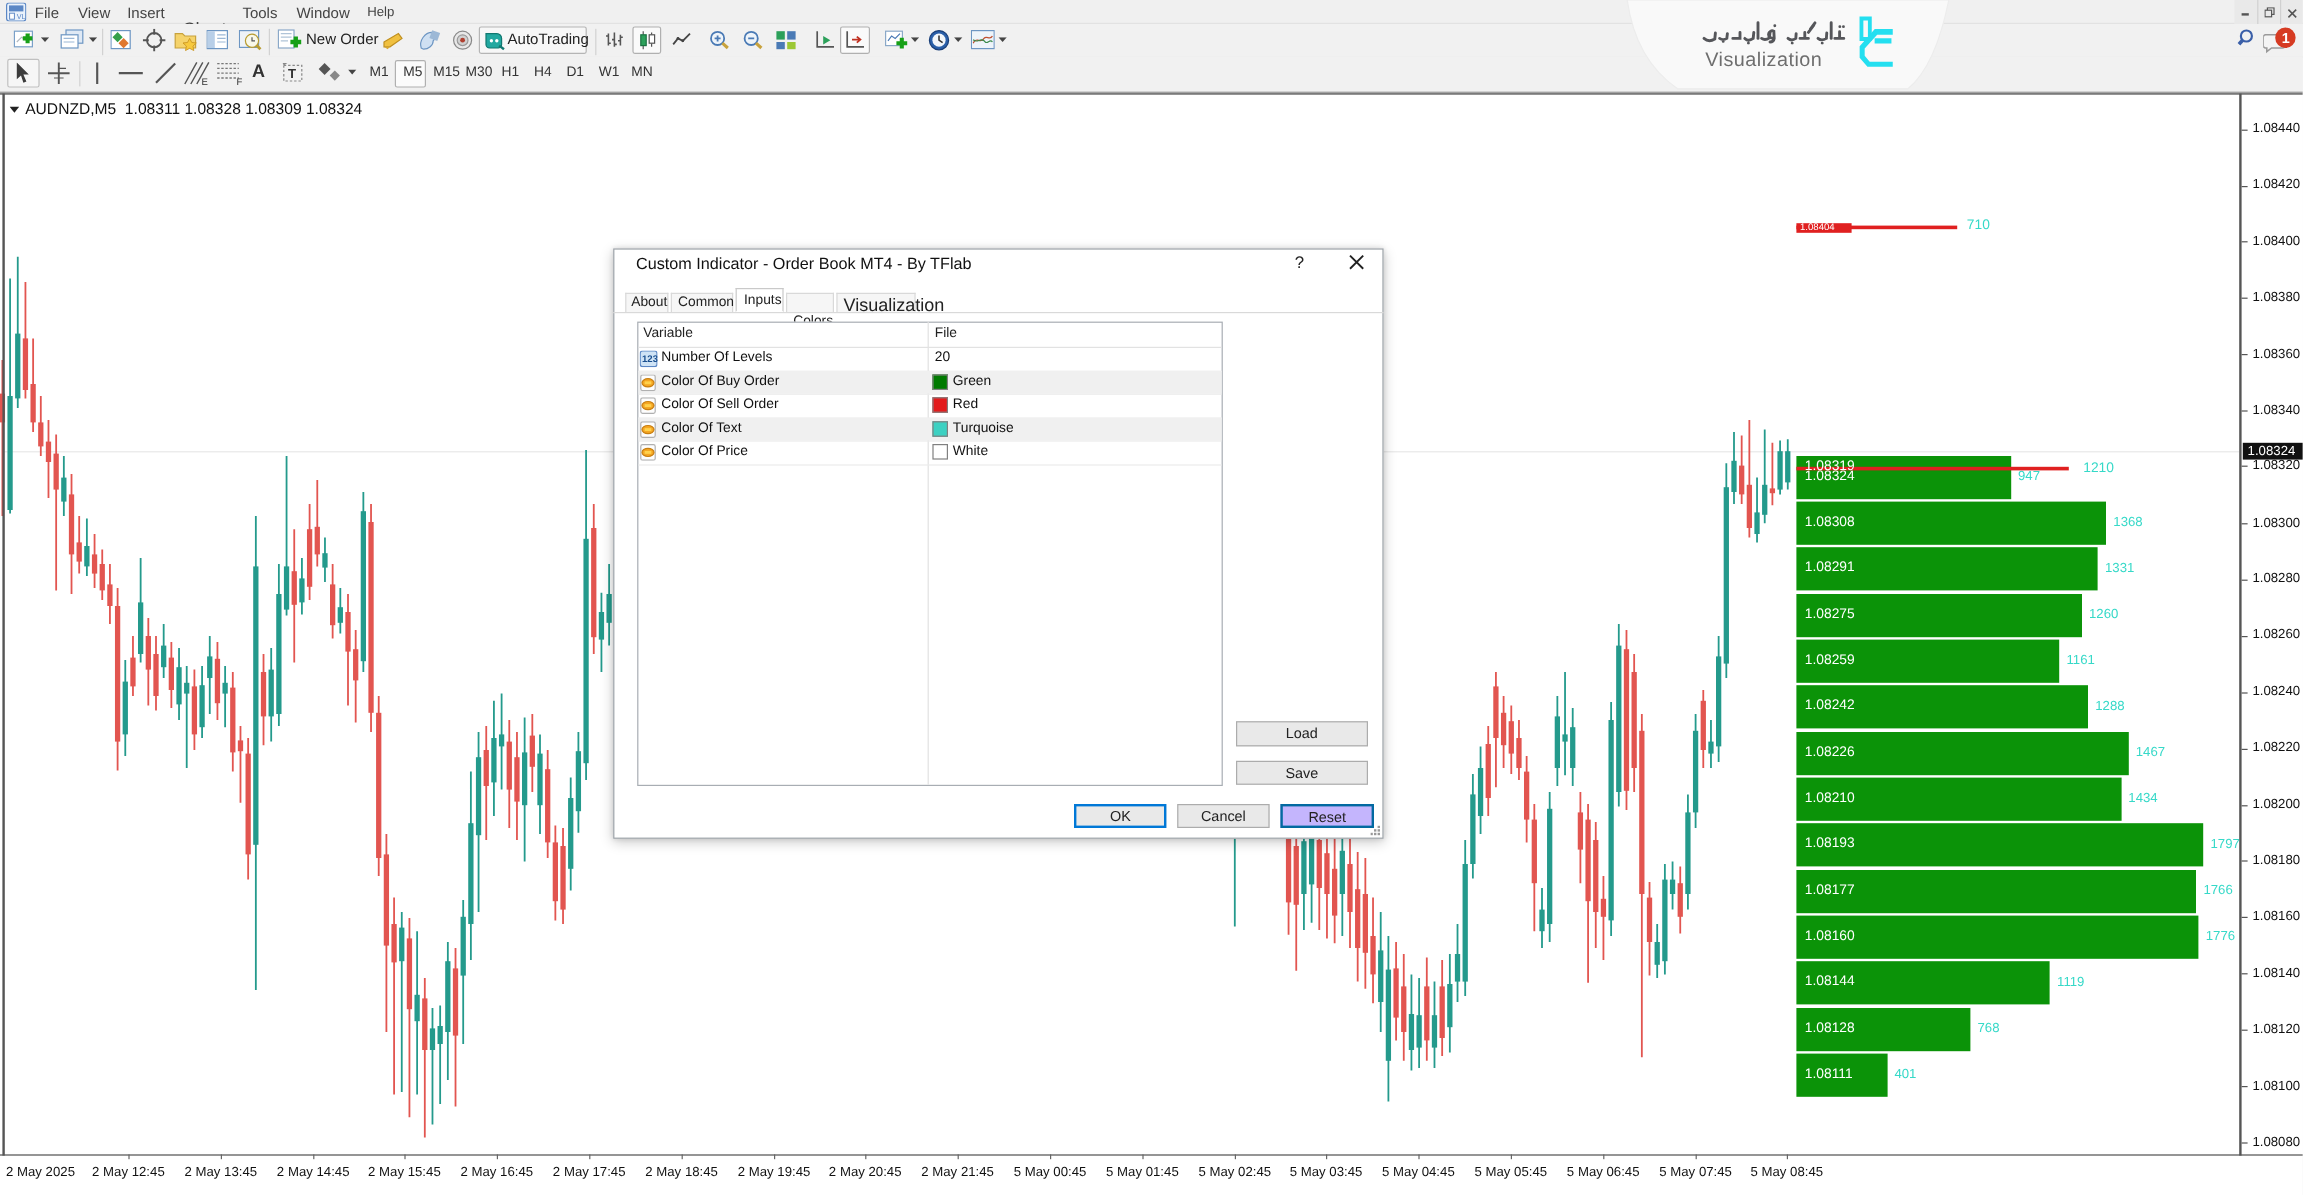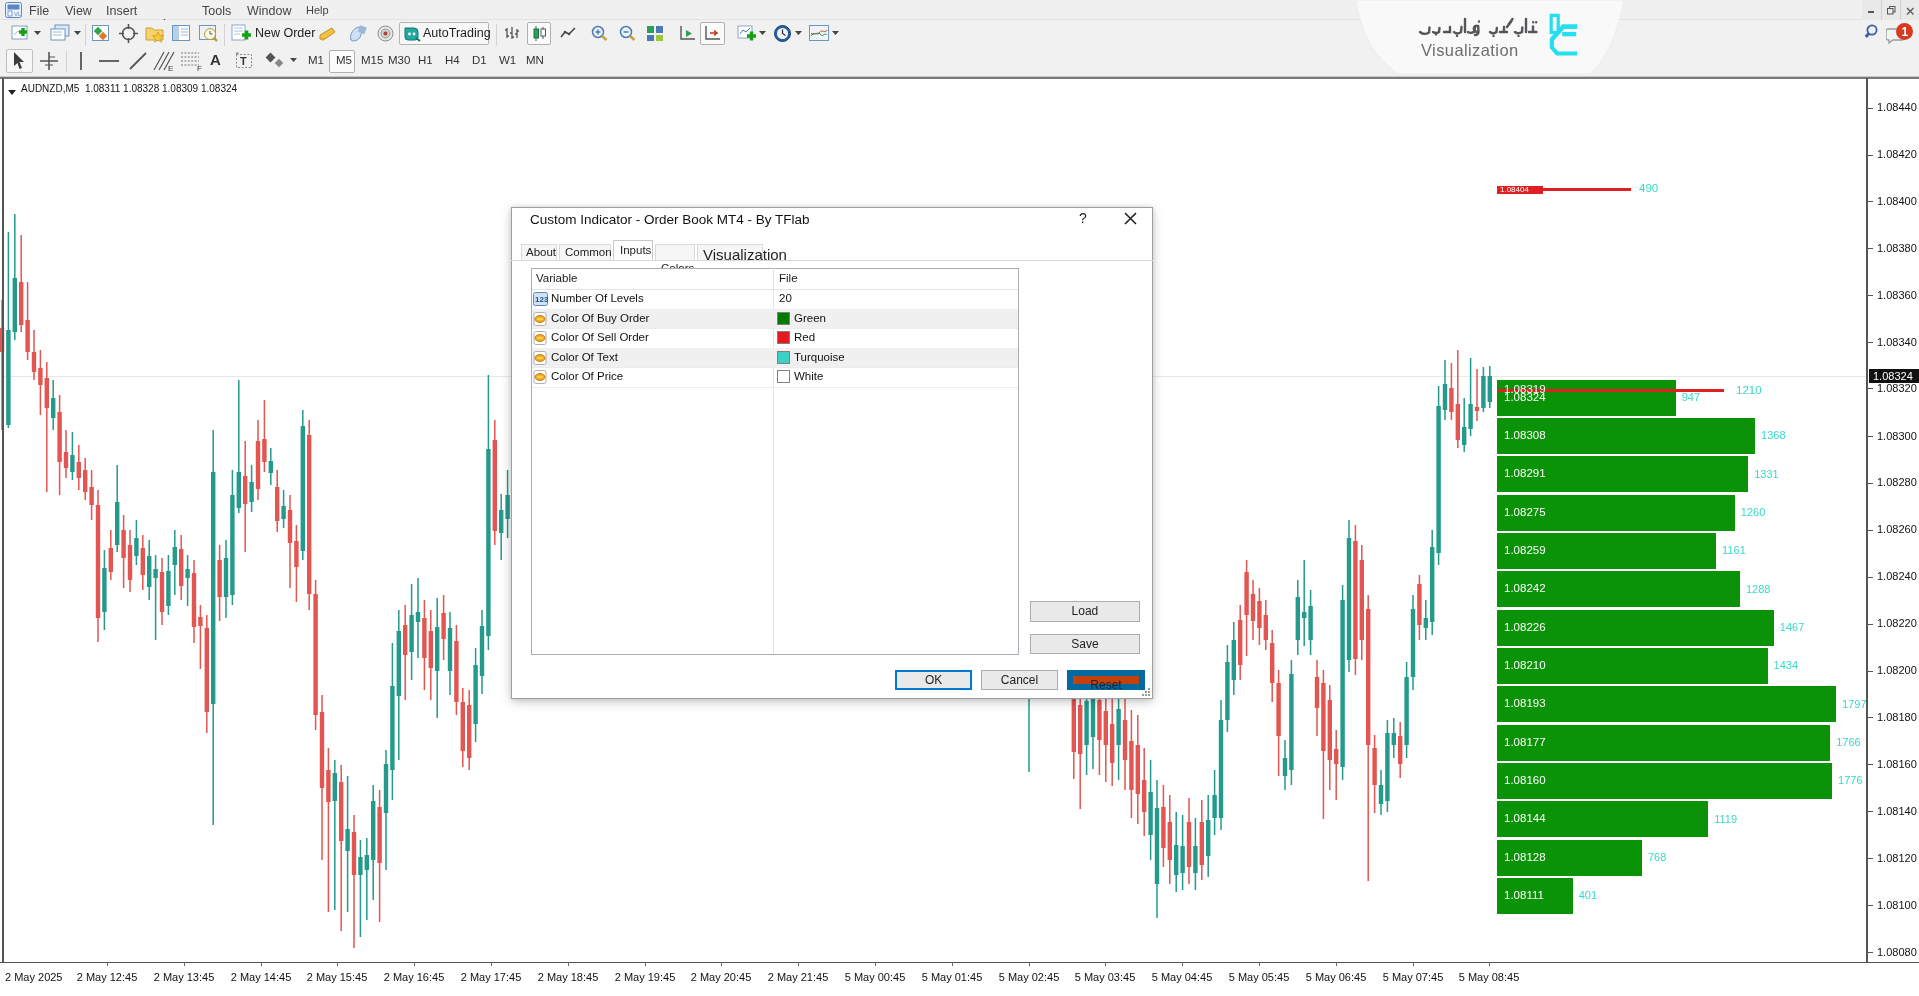--- a/index.html
+++ b/index.html
@@ -258,21 +258,21 @@
 <div class="abs" style="left:1868px;top:79px;width:51px;height:883px;background:#fff;"></div>
 
 <div class="abs" style="left:0;top:963px;width:1919px;height:33px;background:#fff;"></div>
 
 
 <div style="position:absolute;left:1497px;top:379.5px;width:178.7px;height:36px;background:#0b9308"></div><div style="position:absolute;left:1504px;top:390.5px;font-size:11.5px;color:#fff;">1.08324</div><div style="position:absolute;left:1681.7px;top:391.0px;font-size:11px;color:#36d9c8;">947</div><div style="position:absolute;left:1497px;top:417.8px;width:258.1px;height:36px;background:#0b9308"></div><div style="position:absolute;left:1504px;top:428.8px;font-size:11.5px;color:#fff;">1.08308</div><div style="position:absolute;left:1761.1px;top:429.3px;font-size:11px;color:#36d9c8;">1368</div><div style="position:absolute;left:1497px;top:456.2px;width:251.2px;height:36px;background:#0b9308"></div><div style="position:absolute;left:1504px;top:467.2px;font-size:11.5px;color:#fff;">1.08291</div><div style="position:absolute;left:1754.2px;top:467.7px;font-size:11px;color:#36d9c8;">1331</div><div style="position:absolute;left:1497px;top:494.5px;width:237.8px;height:36px;background:#0b9308"></div><div style="position:absolute;left:1504px;top:505.5px;font-size:11.5px;color:#fff;">1.08275</div><div style="position:absolute;left:1740.8px;top:506.0px;font-size:11px;color:#36d9c8;">1260</div><div style="position:absolute;left:1497px;top:532.8px;width:219.1px;height:36px;background:#0b9308"></div><div style="position:absolute;left:1504px;top:543.8px;font-size:11.5px;color:#fff;">1.08259</div><div style="position:absolute;left:1722.1px;top:544.3px;font-size:11px;color:#36d9c8;">1161</div><div style="position:absolute;left:1497px;top:571.1px;width:243.0px;height:36px;background:#0b9308"></div><div style="position:absolute;left:1504px;top:582.1px;font-size:11.5px;color:#fff;">1.08242</div><div style="position:absolute;left:1746.0px;top:582.6px;font-size:11px;color:#36d9c8;">1288</div><div style="position:absolute;left:1497px;top:609.5px;width:276.8px;height:36px;background:#0b9308"></div><div style="position:absolute;left:1504px;top:620.5px;font-size:11.5px;color:#fff;">1.08226</div><div style="position:absolute;left:1779.8px;top:621.0px;font-size:11px;color:#36d9c8;">1467</div><div style="position:absolute;left:1497px;top:647.8px;width:270.6px;height:36px;background:#0b9308"></div><div style="position:absolute;left:1504px;top:658.8px;font-size:11.5px;color:#fff;">1.08210</div><div style="position:absolute;left:1773.6px;top:659.3px;font-size:11px;color:#36d9c8;">1434</div><div style="position:absolute;left:1497px;top:686.1px;width:339.1px;height:36px;background:#0b9308"></div><div style="position:absolute;left:1504px;top:697.1px;font-size:11.5px;color:#fff;">1.08193</div><div style="position:absolute;left:1842.1px;top:697.6px;font-size:11px;color:#36d9c8;">1797</div><div style="position:absolute;left:1497px;top:724.5px;width:333.2px;height:36px;background:#0b9308"></div><div style="position:absolute;left:1504px;top:735.5px;font-size:11.5px;color:#fff;">1.08177</div><div style="position:absolute;left:1836.2px;top:736.0px;font-size:11px;color:#36d9c8;">1766</div><div style="position:absolute;left:1497px;top:762.8px;width:335.1px;height:36px;background:#0b9308"></div><div style="position:absolute;left:1504px;top:773.8px;font-size:11.5px;color:#fff;">1.08160</div><div style="position:absolute;left:1838.1px;top:774.3px;font-size:11px;color:#36d9c8;">1776</div><div style="position:absolute;left:1497px;top:801.1px;width:211.2px;height:36px;background:#0b9308"></div><div style="position:absolute;left:1504px;top:812.1px;font-size:11.5px;color:#fff;">1.08144</div><div style="position:absolute;left:1714.2px;top:812.6px;font-size:11px;color:#36d9c8;">1119</div><div style="position:absolute;left:1497px;top:839.5px;width:144.9px;height:36px;background:#0b9308"></div><div style="position:absolute;left:1504px;top:850.5px;font-size:11.5px;color:#fff;">1.08128</div><div style="position:absolute;left:1647.9px;top:851.0px;font-size:11px;color:#36d9c8;">768</div><div style="position:absolute;left:1497px;top:877.8px;width:75.7px;height:36px;background:#0b9308"></div><div style="position:absolute;left:1504px;top:888.8px;font-size:11.5px;color:#fff;">1.08111</div><div style="position:absolute;left:1578.7px;top:889.3px;font-size:11px;color:#36d9c8;">401</div>
 
 <div class="abs" style="left:1497px;top:188px;width:134px;height:3px;background:#e02020;"></div>
 <div class="abs" style="left:1497px;top:185.5px;width:46px;height:8px;background:#e02020;"></div>
 <div class="abs" style="left:1500px;top:185px;font-size:8px;color:#fff;">1.08404</div>
-<div class="abs" style="left:1639px;top:182px;font-size:11.5px;color:#36d9c8;">490</div>
+<div class="abs" style="left:1639px;top:182px;font-size:11.5px;color:#36d9c8;">710</div>
 <div class="abs" style="left:1497px;top:389px;width:227px;height:3px;background:#e02020;"></div>
 <div class="abs" style="left:1504px;top:383px;font-size:11.5px;color:#fff;">1.08319</div>
 <div class="abs" style="left:1736px;top:384px;font-size:11.5px;color:#36d9c8;">1210</div>
 
 
 <div class="abs" style="left:0;top:75.5px;width:1919px;height:1px;background:#c9c9c9;"></div>
 <div class="abs" style="left:0;top:77px;width:1919px;height:2px;background:#7a7a7a;"></div>
 <div class="abs" style="left:1.5px;top:78px;width:2px;height:885px;background:#555;"></div>
 <div class="abs" style="left:1866px;top:78px;width:2px;height:885px;background:#555;"></div>
 <div class="abs" style="left:0;top:961.5px;width:1919px;height:1.5px;background:#555;"></div>
@@ -283,21 +283,21 @@
 <div class="abs" style="left:1873px;top:369.5px;font-size:11px;color:#fff;">1.08324</div>
 
 
 <div style="position:absolute;left:5px;top:971px;font-size:11px;color:#111;">2 May 2025</div><div style="position:absolute;left:107px;top:971px;font-size:11px;color:#111;transform:translateX(-50%);">2 May 12:45</div><div style="position:absolute;left:107px;top:962px;width:1px;height:4px;background:#666;"></div><div style="position:absolute;left:184px;top:971px;font-size:11px;color:#111;transform:translateX(-50%);">2 May 13:45</div><div style="position:absolute;left:184px;top:962px;width:1px;height:4px;background:#666;"></div><div style="position:absolute;left:261px;top:971px;font-size:11px;color:#111;transform:translateX(-50%);">2 May 14:45</div><div style="position:absolute;left:261px;top:962px;width:1px;height:4px;background:#666;"></div><div style="position:absolute;left:337px;top:971px;font-size:11px;color:#111;transform:translateX(-50%);">2 May 15:45</div><div style="position:absolute;left:337px;top:962px;width:1px;height:4px;background:#666;"></div><div style="position:absolute;left:414px;top:971px;font-size:11px;color:#111;transform:translateX(-50%);">2 May 16:45</div><div style="position:absolute;left:414px;top:962px;width:1px;height:4px;background:#666;"></div><div style="position:absolute;left:491px;top:971px;font-size:11px;color:#111;transform:translateX(-50%);">2 May 17:45</div><div style="position:absolute;left:491px;top:962px;width:1px;height:4px;background:#666;"></div><div style="position:absolute;left:568px;top:971px;font-size:11px;color:#111;transform:translateX(-50%);">2 May 18:45</div><div style="position:absolute;left:568px;top:962px;width:1px;height:4px;background:#666;"></div><div style="position:absolute;left:645px;top:971px;font-size:11px;color:#111;transform:translateX(-50%);">2 May 19:45</div><div style="position:absolute;left:645px;top:962px;width:1px;height:4px;background:#666;"></div><div style="position:absolute;left:721px;top:971px;font-size:11px;color:#111;transform:translateX(-50%);">2 May 20:45</div><div style="position:absolute;left:721px;top:962px;width:1px;height:4px;background:#666;"></div><div style="position:absolute;left:798px;top:971px;font-size:11px;color:#111;transform:translateX(-50%);">2 May 21:45</div><div style="position:absolute;left:798px;top:962px;width:1px;height:4px;background:#666;"></div><div style="position:absolute;left:875px;top:971px;font-size:11px;color:#111;transform:translateX(-50%);">5 May 00:45</div><div style="position:absolute;left:875px;top:962px;width:1px;height:4px;background:#666;"></div><div style="position:absolute;left:952px;top:971px;font-size:11px;color:#111;transform:translateX(-50%);">5 May 01:45</div><div style="position:absolute;left:952px;top:962px;width:1px;height:4px;background:#666;"></div><div style="position:absolute;left:1029px;top:971px;font-size:11px;color:#111;transform:translateX(-50%);">5 May 02:45</div><div style="position:absolute;left:1029px;top:962px;width:1px;height:4px;background:#666;"></div><div style="position:absolute;left:1105px;top:971px;font-size:11px;color:#111;transform:translateX(-50%);">5 May 03:45</div><div style="position:absolute;left:1105px;top:962px;width:1px;height:4px;background:#666;"></div><div style="position:absolute;left:1182px;top:971px;font-size:11px;color:#111;transform:translateX(-50%);">5 May 04:45</div><div style="position:absolute;left:1182px;top:962px;width:1px;height:4px;background:#666;"></div><div style="position:absolute;left:1259px;top:971px;font-size:11px;color:#111;transform:translateX(-50%);">5 May 05:45</div><div style="position:absolute;left:1259px;top:962px;width:1px;height:4px;background:#666;"></div><div style="position:absolute;left:1336px;top:971px;font-size:11px;color:#111;transform:translateX(-50%);">5 May 06:45</div><div style="position:absolute;left:1336px;top:962px;width:1px;height:4px;background:#666;"></div><div style="position:absolute;left:1413px;top:971px;font-size:11px;color:#111;transform:translateX(-50%);">5 May 07:45</div><div style="position:absolute;left:1413px;top:962px;width:1px;height:4px;background:#666;"></div><div style="position:absolute;left:1489px;top:971px;font-size:11px;color:#111;transform:translateX(-50%);">5 May 08:45</div><div style="position:absolute;left:1489px;top:962px;width:1px;height:4px;background:#666;"></div>
 
 
 <div class="abs" style="left:8px;top:83px;width:6px;height:5px;">
 <svg width="10" height="8">
       <path d="M0 1 L8 1 L4 6 Z" fill="#222"></path>
     </svg></div>
-<div class="abs" style="left:21px;top:82.5px;font-size:10px;color:#111;">AUDNZD,M5&nbsp; 1.08311 1.08328 1.08309 1.08324</div>
+<div class="abs" style="left:21px;top:82.5px;font-size:13px;color:#111;">AUDNZD,M5&nbsp; 1.08311 1.08328 1.08309 1.08324</div>
 
 
 <div class="abs" style="left:0;top:0;width:1919px;height:20px;background:#f0f0f0;"></div>
 <div class="abs" style="left:0;top:19px;width:1919px;height:1px;background:#e2e2e2;"></div>
 <div class="abs" style="left:0;top:46.5px;width:1919px;height:1px;background:#e3e3e3;"></div>
 <svg class="abs" style="left:5px;top:2px;" width="17" height="16">
     <rect x="0.5" y="0.5" width="16" height="15" rx="2" fill="#eaf2fb" stroke="#5b87c5"></rect>
     <rect x="2.5" y="2.5" width="12" height="5" fill="#5b87c5"></rect>
     <rect x="3" y="9" width="4" height="5" fill="#fff" stroke="#5b87c5" stroke-width="0.8"></rect>
     <text x="9" y="14" font-size="6" fill="#5b87c5">VL</text>
@@ -614,21 +614,21 @@
     </svg><div class="abs" style="left:551px;top:350.8px;font-size:11.5px;color:#111;">Color Of Text</div><div class="abs" style="left:777px;top:350.8px;width:13px;height:13px;background:#3cd1c2;border:1px solid #808080;"></div><div class="abs" style="left:794px;top:350.8px;font-size:11.5px;color:#111;">Turquoise</div><div class="abs" style="left:532px;top:387.0px;width:486px;height:1px;background:#ececec;"></div><svg class="abs" style="left:533px;top:370.4px;" width="15" height="14">
       <rect x="1" y="0.5" width="12" height="13" rx="1.5" fill="#fdfdfd" stroke="#b0b0b0"></rect>
       <ellipse cx="7" cy="7" rx="5" ry="3.4" fill="#f5a623" stroke="#c87f10"></ellipse>
       <rect x="4.2" y="5.8" width="5.6" height="2.4" fill="#ffd24d"></rect>
     </svg><div class="abs" style="left:551px;top:370.4px;font-size:11.5px;color:#111;">Color Of Price</div><div class="abs" style="left:777px;top:370.4px;width:13px;height:13px;background:#ffffff;border:1px solid #808080;"></div><div class="abs" style="left:794px;top:370.4px;font-size:11.5px;color:#111;">White</div>
 
 <div class="abs" style="left:1029.7px;top:601.2px;width:110.4px;height:20.4px;border:1px solid #acacac;background:#e9e9e9;text-align:center;font-size:12px;color:#222;line-height:19px;">Load</div>
 <div class="abs" style="left:1029.7px;top:633.7px;width:110.4px;height:20.4px;border:1px solid #acacac;background:#e9e9e9;text-align:center;font-size:12px;color:#222;line-height:19px;">Save</div>
 <div class="abs" style="left:895.2px;top:669.8px;width:77px;height:20.4px;border:2px solid #0078d7;background:#e9e9e9;text-align:center;font-size:12px;color:#222;line-height:17px;">OK</div>
 <div class="abs" style="left:981px;top:669.8px;width:77px;height:20.4px;border:1px solid #acacac;background:#e9e9e9;text-align:center;font-size:12px;color:#222;line-height:19px;">Cancel</div>
-<div class="abs" style="left:1067px;top:669.8px;width:78px;height:20.4px;border:6px solid #0369a1;background:#c2410c;text-align:center;font-size:12px;color:#222;line-height:19px;">Reset</div>
+<div class="abs" style="left:1067px;top:669.8px;width:78px;height:20.4px;border:2px solid #0369a1;background:#c4b5fd;text-align:center;font-size:12px;color:#222;line-height:19px;">Reset</div>
 <svg class="abs" style="left:1142px;top:688px;" width="10" height="10">
       <g fill="#999">
         <rect x="6" y="0" width="2" height="2"></rect>
         <rect x="3" y="3" width="2" height="2"></rect>
         <rect x="6" y="3" width="2" height="2"></rect>
         <rect x="0" y="6" width="2" height="2"></rect>
         <rect x="3" y="6" width="2" height="2"></rect>
         <rect x="6" y="6" width="2" height="2"></rect>
       </g>
     </svg>

